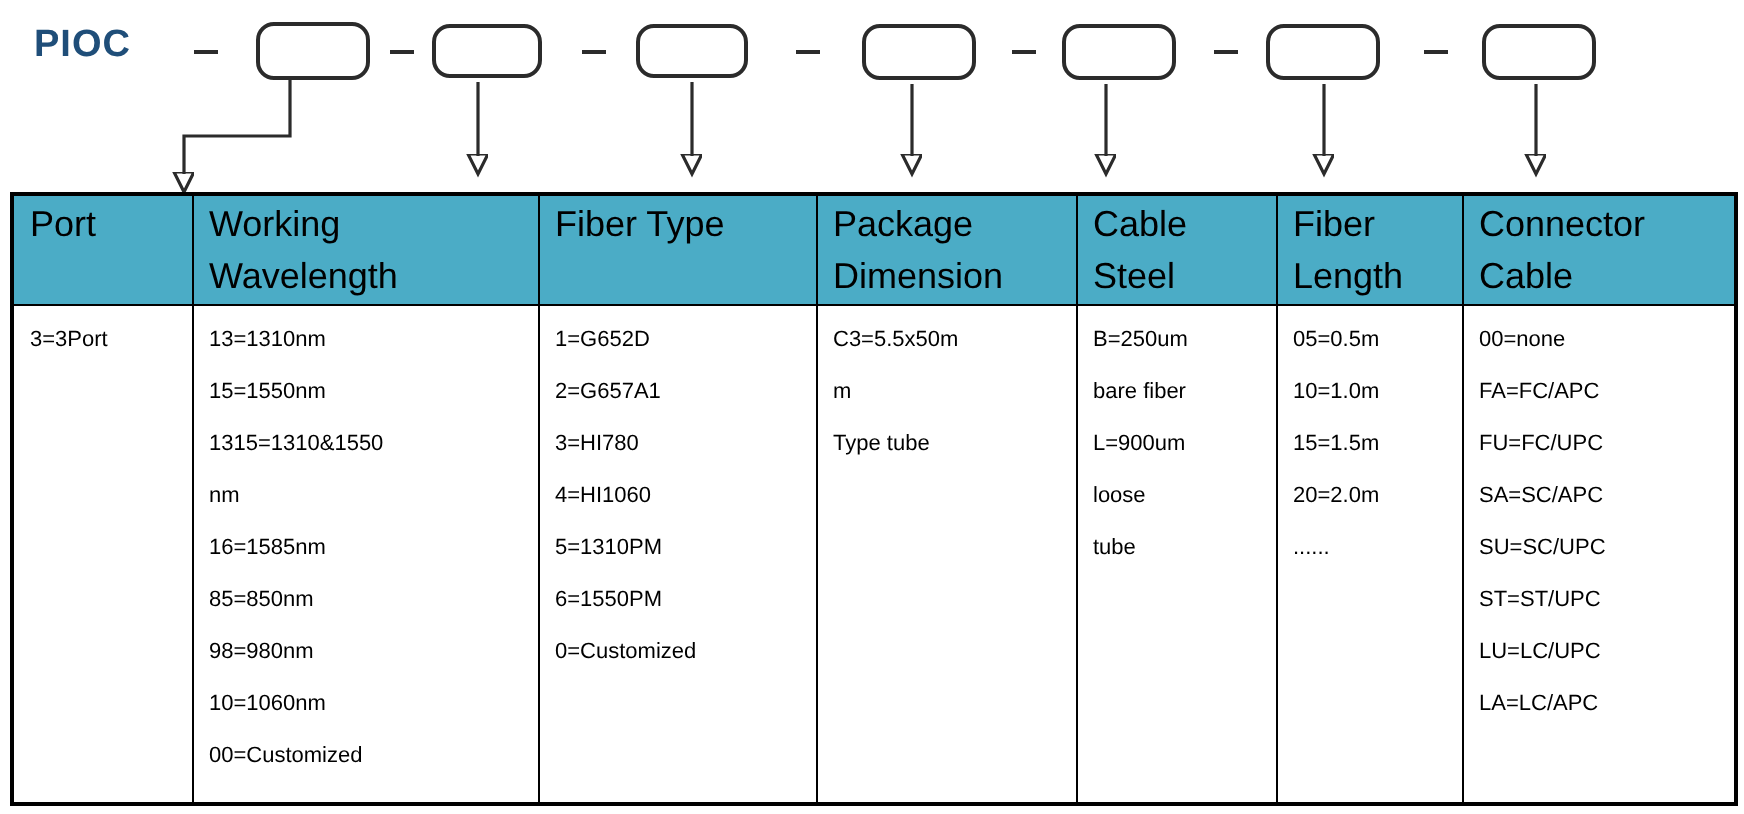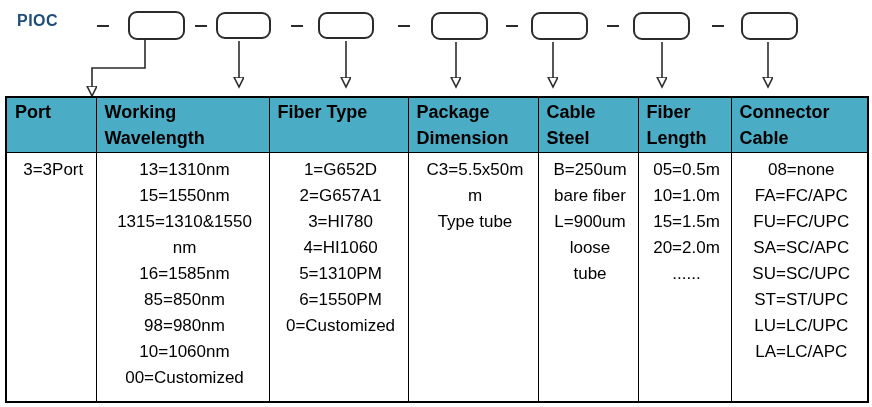--- a/index.html
+++ b/index.html
@@ -15,21 +15,21 @@
 
   
   .diagram {
     position: absolute;
     left: 0; top: 0;
     width: 872px; height: 96px;
   }
   .pioc-title {
     position: absolute;
     left: 17px; top: 12px;
-    font-size: 16px;
+    font-size: 19px;
     font-weight: bold;
     color: var(--title-color, #1F4E79);
     letter-spacing: 0.5px;
   }
   .code-box {
     position: absolute;
     width: 57px; height: 28px;
     border: 2px solid var(--line-color, #2b2b2b);
     border-radius: 9px;
     background: #fff;
@@ -65,31 +65,30 @@
   .spec-table th, .spec-table td {
     border: 1px solid #000;
     vertical-align: top;
     text-align: left;
     white-space: pre-line;
     padding: 1px 4px 1px 8px;
     overflow: hidden;
   }
   .spec-table th {
     background: var(--header-bg, #4BACC6);
-    font-weight: bold;
+    font-weight: normal;
     font-size: 18px;
     line-height: 26px;
     height: 50px;
   }
   .spec-table td {
-    font-size: 17px;
+    font-size: 11px;
     line-height: 26px;
     height: 243px;
     padding-top: 4px;
-    text-align: center;
   }
 </style>
 </head>
 <body>
 
 <div class="stage">
 
   <div class="diagram">
     <div class="pioc-title">PIOC</div>
 
@@ -175,21 +174,21 @@
         <td>B=250um
 bare fiber
 L=900um
 loose
 tube</td>
         <td>05=0.5m
 10=1.0m
 15=1.5m
 20=2.0m
 ......</td>
-        <td>08=none
+        <td>00=none
 FA=FC/APC
 FU=FC/UPC
 SA=SC/APC
 SU=SC/UPC
 ST=ST/UPC
 LU=LC/UPC
 LA=LC/APC</td>
       </tr>
     </tbody>
   </table>

